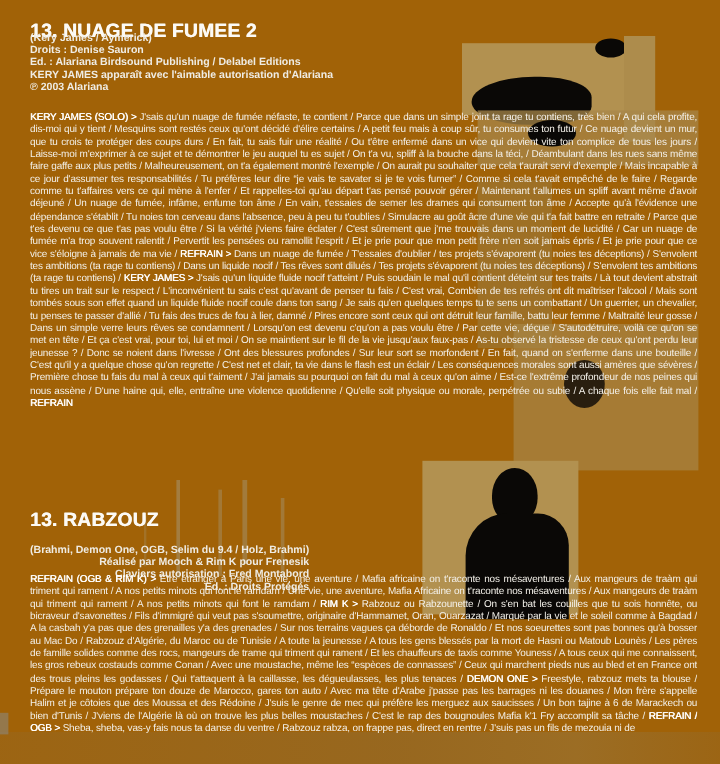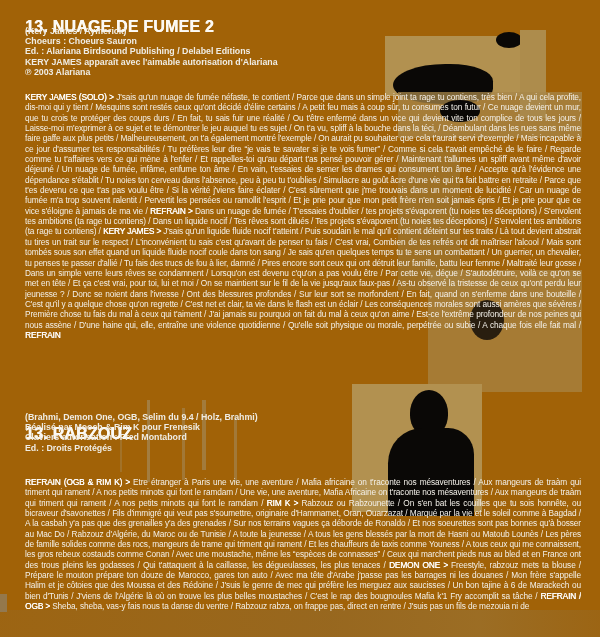--- a/index.html
+++ b/index.html
@@ -66,31 +66,31 @@
   <div class="stick st5"></div>
   <div class="bg bg-bottom-haze"></div>
   <div class="bg bg-left-sliver"></div>
   <div class="blob" style="left:440px;top:100px;width:40px;height:22px;"></div>
   <div class="blob" style="left:470px;top:300px;width:34px;height:40px;opacity:.8;"></div>
 
   <section>
     <h1 class="abs track-title" style="left:25px;top:7px;">13. NUAGE DE FUMEE 2</h1>
     <div class="abs credits" style="left:25px;top:26px;">
       <div>(Kery James / Aymerick)</div>
-      <div>Choeurs : Choeurs Sauron</div>
+      <div>Droits : Denise Sauron</div>
       <div>Ed. : Alariana Birdsound Publishing / Delabel Editions</div>
       <div>KERY JAMES apparaît avec l'aimable autorisation d'Alariana</div>
       <div>℗ 2003 Alariana</div>
     </div>
     <div class="abs lyrics" style="left:25px;top:92px;width:556px;height:302px;"><span class="seg-bold">KERY JAMES (SOLO) &gt; </span><span>J'sais qu'un nuage de fumée néfaste, te contient / Parce que dans un simple joint ta rage tu contiens, très bien / A qui cela profite, dis-moi qui y tient / Mesquins sont restés ceux qu'ont décidé d'élire certains / A petit feu mais à coup sûr, tu consumes ton futur / Ce nuage devient un mur, que tu crois te protéger des coups durs / En fait, tu sais fuir une réalité / Ou t'être enfermé dans un vice qui devient vite ton complice de tous les jours / Laisse-moi m'exprimer à ce sujet et te démontrer le jeu auquel tu es sujet / On t'a vu, spliff à la bouche dans la téci, / Déambulant dans les rues sans même faire gaffe aux plus petits / Malheureusement, on t'a également montré l'exemple / On aurait pu souhaiter que cela t'aurait servi d'exemple / Mais incapable à ce jour d'assumer tes responsabilités / Tu préfères leur dire “je vais te savater si je te vois fumer” / Comme si cela t'avait empêché de le faire / Regarde comme tu t'affaires vers ce qui mène à l'enfer / Et rappelles-toi qu'au départ t'as pensé pouvoir gérer / Maintenant t'allumes un spliff avant même d'avoir déjeuné / Un nuage de fumée, infâme, enfume ton âme / En vain, t'essaies de semer les drames qui consument ton âme / Accepte qu'à l'évidence une dépendance s'établit / Tu noies ton cerveau dans l'absence, peu à peu tu t'oublies / Simulacre au goût âcre d'une vie qui t'a fait battre en retraite / Parce que t'es devenu ce que t'as pas voulu être / Si la vérité j'viens faire éclater / C'est sûrement que j'me trouvais dans un moment de lucidité / Car un nuage de fumée m'a trop souvent ralentit / Pervertit les pensées ou ramollit l'esprit / Et je prie pour que mon petit frère n'en soit jamais épris / Et je prie pour que ce vice s'éloigne à jamais de ma vie / </span><span class="seg-bold">REFRAIN &gt; </span><span>Dans un nuage de fumée / T'essaies d'oublier / tes projets s'évaporent (tu noies tes déceptions) / S'envolent tes ambitions (ta rage tu contiens) / Dans un liquide nocif / Tes rêves sont dilués / Tes projets s'évaporent (tu noies tes déceptions) / S'envolent tes ambitions (ta rage tu contiens) / </span><span class="seg-bold">KERY JAMES &gt; </span><span>J'sais qu'un liquide fluide nocif t'atteint / Puis soudain le mal qu'il contient déteint sur tes traits / Là tout devient abstrait tu tires un trait sur le respect / L'inconvénient tu sais c'est qu'avant de penser tu fais / C'est vrai, Combien de tes refrés ont dit maîtriser l'alcool / Mais sont tombés sous son effet quand un liquide fluide nocif coule dans ton sang / Je sais qu'en quelques temps tu te sens un combattant / Un guerrier, un chevalier, tu penses te passer d'allié / Tu fais des trucs de fou à lier, damné / Pires encore sont ceux qui ont détruit leur famille, battu leur femme / Maltraité leur gosse / Dans un simple verre leurs rêves se condamnent / Lorsqu'on est devenu c'qu'on a pas voulu être / Par cette vie, déçue / S'autodétruire, voilà ce qu'on se met en tête / Et ça c'est vrai, pour toi, lui et moi / On se maintient sur le fil de la vie jusqu'aux faux-pas / As-tu observé la tristesse de ceux qu'ont perdu leur jeunesse ? / Donc se noient dans l'ivresse / Ont des blessures profondes / Sur leur sort se morfondent / En fait, quand on s'enferme dans une bouteille / C'est qu'il y a quelque chose qu'on regrette / C'est net et clair, ta vie dans le flash est un éclair / Les conséquences morales sont aussi amères que sévères / Première chose tu fais du mal à ceux qui t'aiment / J'ai jamais su pourquoi on fait du mal à ceux qu'on aime / Est-ce l'extrême profondeur de nos peines qui nous assène / D'une haine qui, elle, entraîne une violence quotidienne / Qu'elle soit physique ou morale, perpétrée ou subie / A chaque fois elle fait mal / </span><span class="seg-bold">REFRAIN</span></div>
   </section>
 
   <section>
     <h1 class="abs track-title" style="left:25px;top:414px;">13. RABZOUZ</h1>
-    <div class="abs credits" style="left:25px;top:412px;">
+    <div class="abs credits" style="left:25px;top:453px;text-align:right;">
       <div>(Brahmi, Demon One, OGB, Selim du 9.4 / Holz, Brahmi)</div>
       <div>Réalisé par Mooch &amp; Rim K pour Frenesik</div>
       <div>Claviers autorisation : Fred Montabord</div>
       <div>Ed. : Droits Protégés</div>
     </div>
     <div class="abs lyrics" style="left:25px;top:477px;width:556px;height:160px;"><span class="seg-bold">REFRAIN (OGB &amp; RIM K) &gt; </span><span>Etre étranger à Paris une vie, une aventure / Mafia africaine on t'raconte nos mésaventures / Aux mangeurs de traàm qui triment qui rament / A nos petits minots qui font le ramdam / Une vie, une aventure, Mafia Africaine on t'raconte nos mésaventures / Aux mangeurs de traàm qui triment qui rament / A nos petits minots qui font le ramdam / </span><span class="seg-bold">RIM K &gt; </span><span>Rabzouz ou Rabzounette / On s'en bat les couilles que tu sois honnête, ou bicraveur d'savonettes / Fils d'immigré qui veut pas s'soumettre, originaire d'Hammamet, Oran, Ouarzazat / Marqué par la vie et le soleil comme à Bagdad / A la casbah y'a pas que des grenailles y'a des grenades / Sur nos terrains vagues ça déborde de Ronaldo / Et nos soeurettes sont pas bonnes qu'à bosser au Mac Do / Rabzouz d'Algérie, du Maroc ou de Tunisie / A toute la jeunesse / A tous les gens blessés par la mort de Hasni ou Matoub Lounès / Les pères de famille solides comme des rocs, mangeurs de trame qui triment qui rament / Et les chauffeurs de taxis comme Youness / A tous ceux qui me connaissent, les gros rebeux costauds comme Conan / Avec une moustache, même les “espèces de connasses” / Ceux qui marchent pieds nus au bled et en France ont des trous pleins les godasses / Qui t'attaquent à la caillasse, les dégueulasses, les plus tenaces / </span><span class="seg-bold">DEMON ONE &gt; </span><span>Freestyle, rabzouz mets ta blouse / Prépare le mouton prépare ton douze de Marocco, gares ton auto / Avec ma tête d'Arabe j'passe pas les barrages ni les douanes / Mon frère s'appelle Halim et je côtoies que des Moussa et des Rédoine / J'suis le genre de mec qui préfère les merguez aux saucisses / Un bon tajine à 6 de Marackech ou bien d'Tunis / J'viens de l'Algérie là où on trouve les plus belles moustaches / C'est le rap des bougnoules Mafia k'1 Fry accomplit sa tâche / </span><span class="seg-bold">REFRAIN / OGB &gt; </span><span>Sheba, sheba, vas-y fais nous ta danse du ventre / Rabzouz rabza, on frappe pas, direct en rentre / J'suis pas un fils de mezouia ni de</span></div>
   </section>
 
 </div>
 

